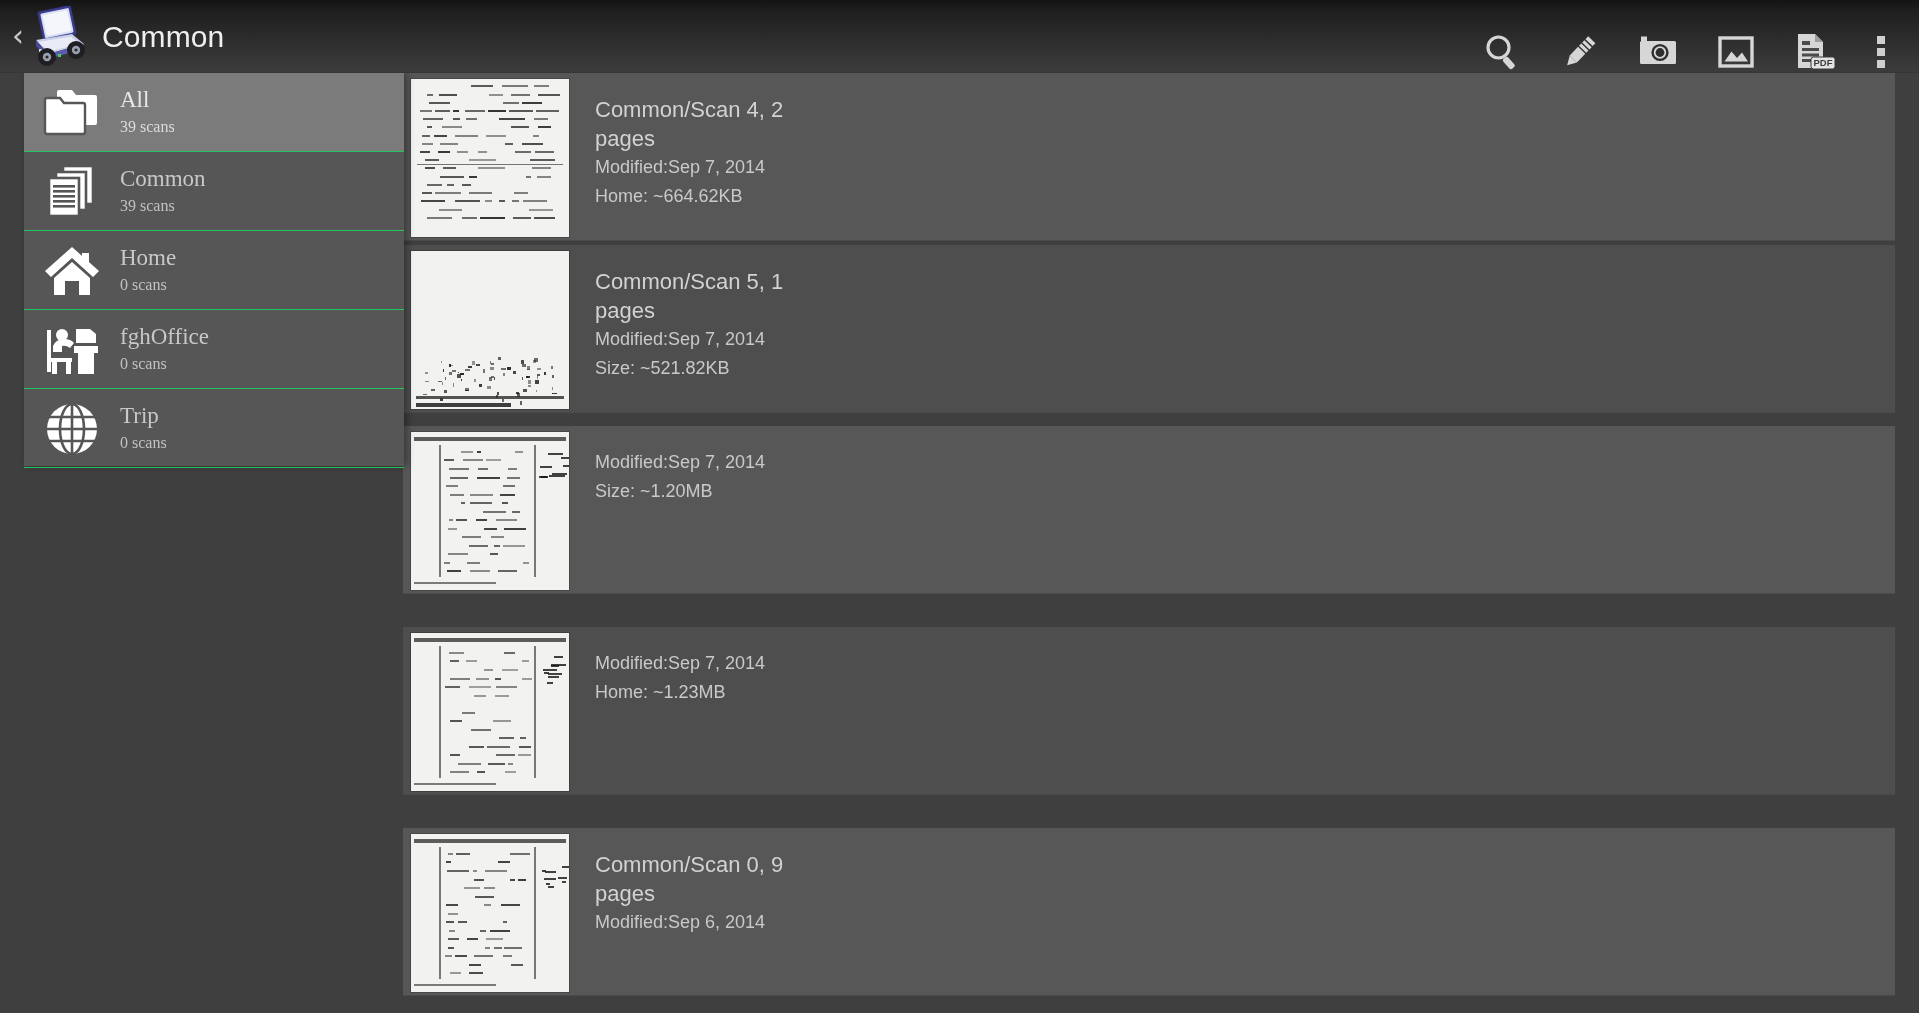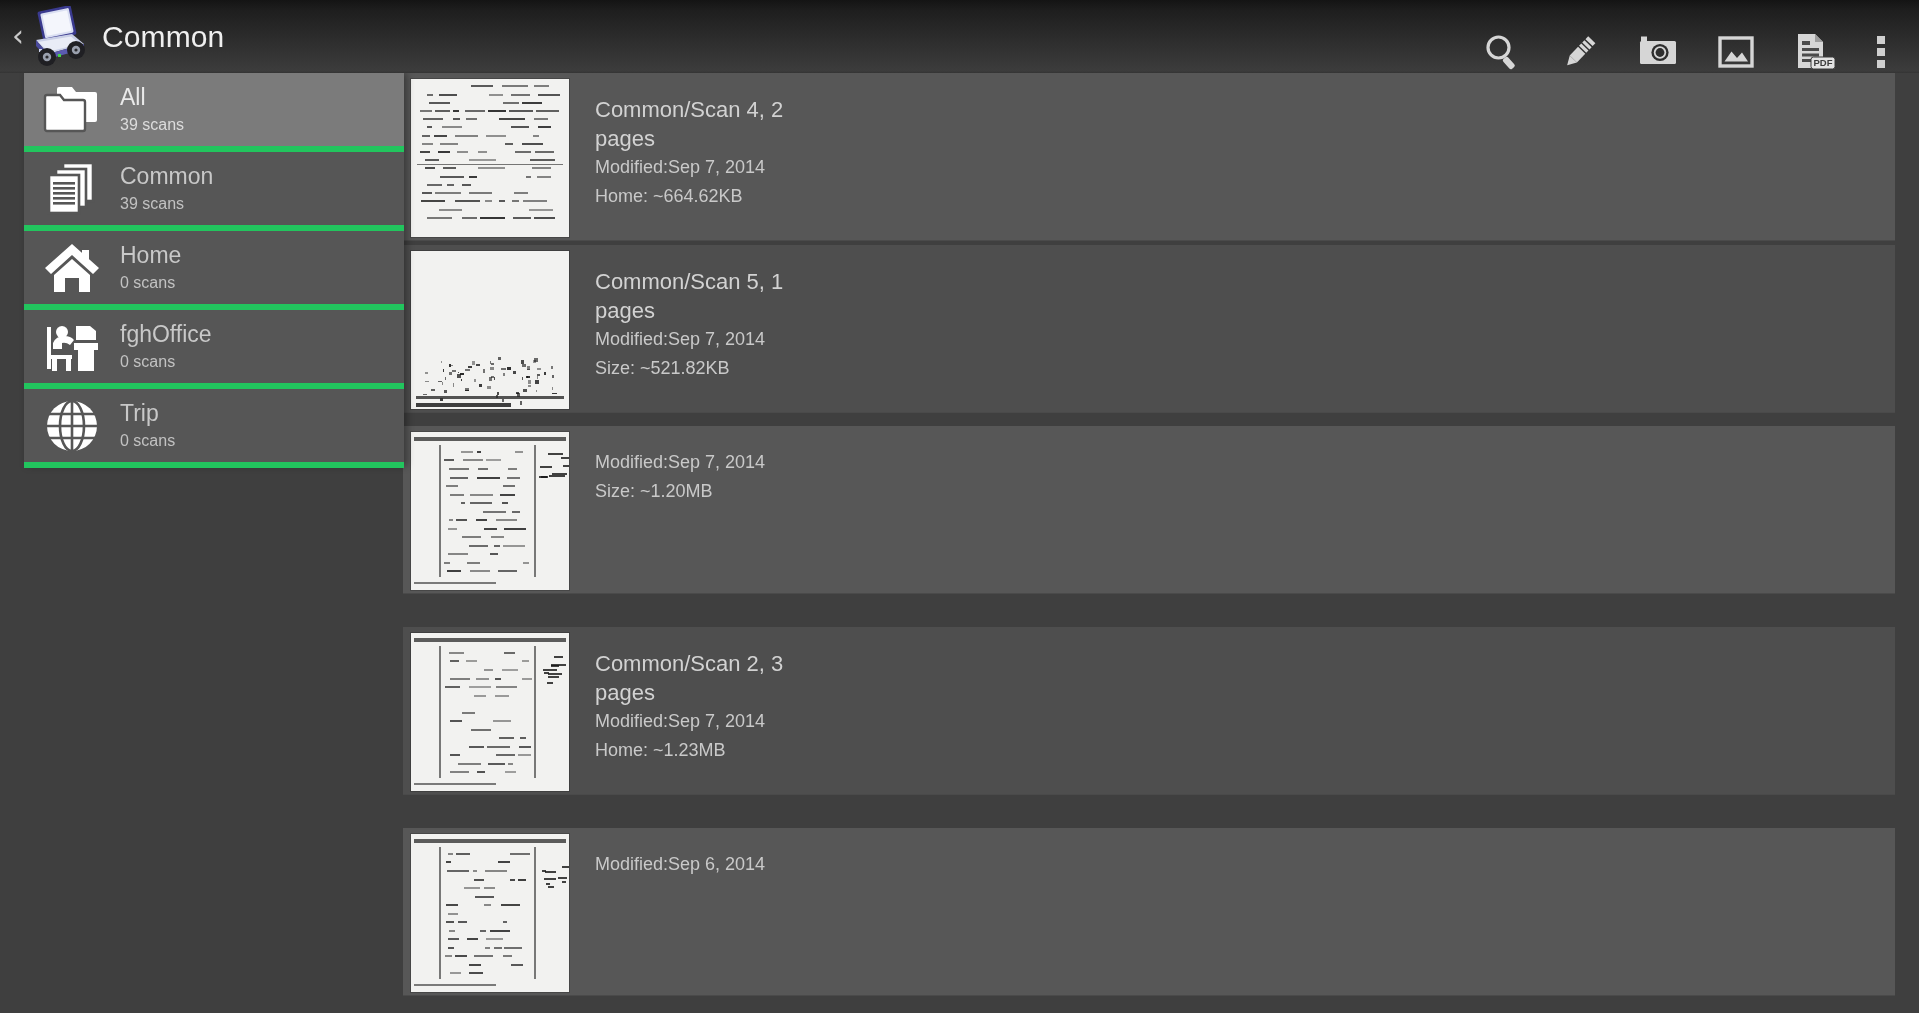--- a/index.html
+++ b/index.html
@@ -45,23 +45,24 @@
   .drawer {
     position: absolute; top: 73px; left: 24px;
     width: 380px; height: 393px;
     background: #565656;
     z-index: 20;
     box-shadow: 3px 0 7px rgba(0,0,0,.35);
   }
   .drawer-item {
     position: relative;
     height: 79px; width: 100%;
-    display: flex; align-items: center;
-    border-bottom: 6px solid #22c55e;
+    display: flex; 
+    border-bottom: 1px solid #22c55e;
     cursor: pointer;
+    font-family: Liberation Serif, serif;
   }
   .drawer-item.selected { background: #7b7b7b; }
   .drawer-ico {
     width: 96px; min-width: 96px; height: 79px;
     display: flex; align-items: center; justify-content: center;
   }
   .drawer-txt { display: flex; flex-direction: column; justify-content: center; }
   .drawer-title { color: #e9e9e9; font-size: 23px; line-height: 27px; }
   .drawer-item:not(.selected) .drawer-title { color: #c8c8c8; }
   .drawer-sub { color: #dcdcdc; font-size: 16px; line-height: 22px; margin-top: 3px; }
@@ -586,21 +587,20 @@
           <div class="blk" style="left:86.3%;top:31.1%;width:3.3%;height:2px;opacity:.8"></div>
           <div class="blk" style="left:83.6%;top:22.5%;width:8.6%;height:2px;opacity:.8"></div>
           <div class="blk" style="left:86.8%;top:25.5%;width:8.6%;height:2px;opacity:.8"></div>
           <div class="blk" style="left:87.0%;top:27.2%;width:6.5%;height:2px;opacity:.8"></div>
           <div class="blk" style="left:90.4%;top:14.7%;width:5.8%;height:2px;opacity:.8"></div>
           <div class="blk" style="left:88.5%;top:19.4%;width:9.7%;height:2px;opacity:.8"></div>
           <div class="ln" style="left:2%;top:95%;width:52%;height:2px;opacity:.6"></div>
         </div>
      </div>
      <div class="meta">
-       <div class="meta-title">Common/Scan 2, 3 pages</div>
        <div class="meta-line">Modified:Sep 7, 2014</div>
        <div class="meta-line">Home: ~1.23MB</div>
      </div>
     </div>
     <div style="height: 33px;"></div>
     <div class="row" style="height: 168px;">
       <div class="thumb-wrap">
        <div class="thumb">
           <div class="ln" style="left:2%;top:3%;width:96%;height:4px;opacity:.75"></div>
           <div class="blk" style="left:18%;top:8%;width:1.3%;height:84%;opacity:.55"></div>
@@ -649,17 +649,18 @@
           <div class="blk" style="left:84.6%;top:23.7%;width:7.2%;height:2px;opacity:.8"></div>
           <div class="blk" style="left:95.4%;top:30.0%;width:2.8%;height:2px;opacity:.8"></div>
           <div class="blk" style="left:87.0%;top:33.2%;width:3.7%;height:2px;opacity:.8"></div>
           <div class="blk" style="left:95.6%;top:20.4%;width:5.2%;height:2px;opacity:.8"></div>
           <div class="blk" style="left:82.6%;top:22.8%;width:2.8%;height:2px;opacity:.8"></div>
           <div class="blk" style="left:84.1%;top:27.6%;width:7.7%;height:2px;opacity:.8"></div>
           <div class="ln" style="left:2%;top:95%;width:52%;height:2px;opacity:.6"></div>
         </div>
      </div>
      <div class="meta">
+       <div class="meta-title">Common/Scan 0, 9 pages</div>
        <div class="meta-line">Modified:Sep 6, 2014</div>
        <div class="meta-line"></div>
      </div>
     </div>
   </div>
 
 </body></html>

